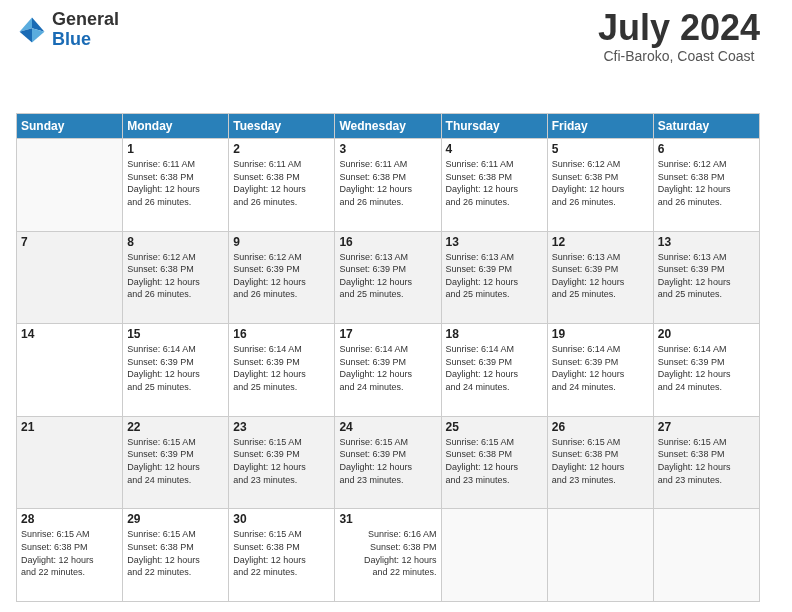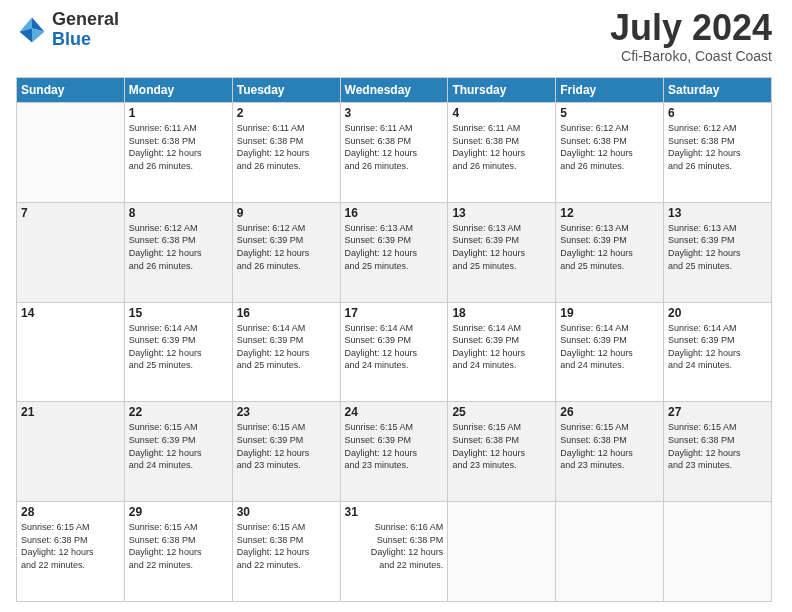--- a/index.html
+++ b/index.html
@@ -6,23 +6,24 @@
     body {
       width: 792px;
       height: 612px;
       font-family: Arial, sans-serif;
       background: #fff;
       overflow: hidden;
     }
     .page {
       width: 792px;
       height: 612px;
-      padding: 10px 20px 10px 16px;
+      padding: 10px 32px 10px 16px;
       display: flex;
       flex-direction: column;
+      gap: 36px;
     }
     .header {
       display: flex;
       justify-content: space-between;
       align-items: flex-start;
       margin-bottom: 6px;
     }
     .logo {
       display: flex;
       align-items: center;
@@ -41,21 +42,21 @@
     .logo-blue {
       font-size: 18px;
       font-weight: bold;
       color: #1a6bb5;
     }
     .logo-icon {
       width: 32px;
       height: 32px;
     }
     .title-block {
-      text-align: right;
+      text-align: center;
     }
     .month-title {
       font-size: 36px;
       font-weight: bold;
       color: #333;
       line-height: 1;
     }
     .subtitle {
       font-size: 14px;
       color: #555;

